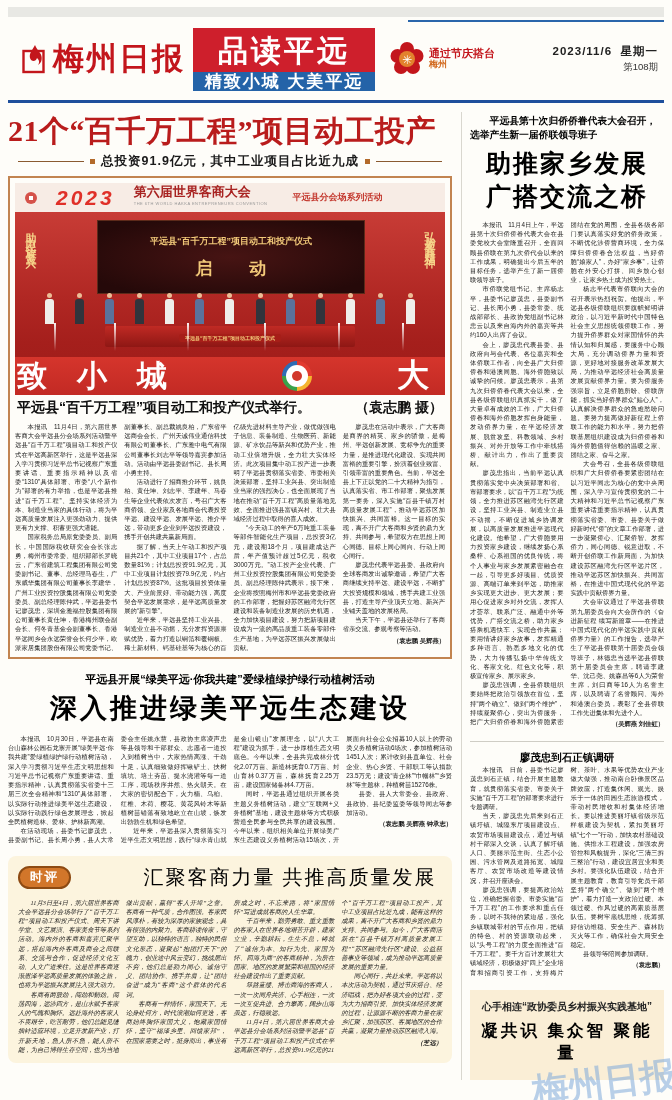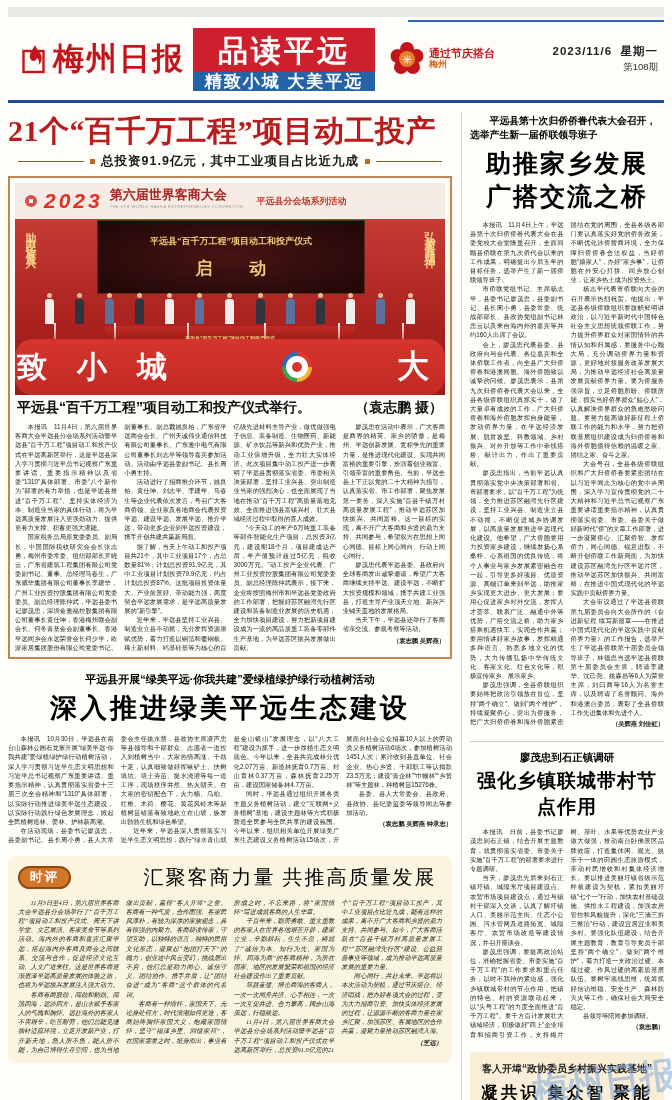--- a/index.html
+++ b/index.html
@@ -34,21 +34,21 @@
   
   .lead-headline{font-family:"Liberation Serif","DejaVu Serif",serif;font-weight:900;font-size:30px;
                  line-height:37px;letter-spacing:0.5px;color:#b91c1c;white-space:nowrap;}
   .subtitle{display:flex;align-items:center;gap:6px;margin:4px 10px 6px;text-align:center;}
   .subtitle .ln{flex:1;height:1px;background:#8a5a30;}
   .subtitle .sq{width:5px;height:5px;background:#b36a2a;flex:0 0 auto;}
   .subtitle .txt{font-size:12.5px;font-weight:bold;color:#1a1a1a;letter-spacing:1px;}
   .lead-box{border:2px solid #c28450;padding:5px;}
   
   .photo{position:relative;height:212px;overflow:hidden;background:linear-gradient(180deg,#d0433c 0,#b02723 55%,#a51f1c 75%,#9c1b18 100%);}
-  .ph-banner{position:absolute;top:0;left:0;right:0;height:36px;background:#f7ece5;display:flex;align-items:center;gap:7px;padding:0 10px;}
+  .ph-banner{position:absolute;top:0;left:0;right:0;height:29px;background:#f7ece5;display:flex;align-items:center;gap:19px;padding:0 10px;}
   .ph-logo{width:12px;height:12px;border-radius:50%;background:radial-gradient(circle,#fff 28%,#d5524a 30%);flex:0 0 auto;}
   .ph-year{color:#e03028;font-size:21px;font-weight:900;font-style:italic;letter-spacing:3px;}
   .ph-t1wrap{line-height:12px;}
   .ph-t1{color:#a82321;font-size:13px;font-weight:900;display:block;}
   .ph-t1en{font-size:4px;color:#999;display:block;letter-spacing:0.5px;}
   .ph-t2{color:#c43a30;font-size:9px;font-weight:bold;margin-left:6px;}
   .ph-side{position:absolute;top:40px;writing-mode:vertical-rl;color:#f6d48a;font-size:11px;font-weight:bold;letter-spacing:5px;}
   .ph-side.l{left:8px;} .ph-side.r{right:8px;}
   .ph-screen{position:absolute;top:37px;left:19%;width:62%;height:72px;border:1px solid #5d2a1a;
              background:radial-gradient(ellipse at center,#471413 0,#250909 85%);
@@ -56,22 +56,22 @@
   .ph-s1{color:#f2c979;font-size:9px;font-weight:bold;white-space:nowrap;}
   .ph-s2{color:#f2c979;font-size:17px;font-weight:900;letter-spacing:16px;text-indent:16px;}
   .ph-people{position:absolute;left:7%;right:7%;top:116px;display:flex;justify-content:space-between;}
   .person{width:9px;height:25px;background:#31343c;border-radius:3px 3px 0 0;position:relative;}
   .person:nth-child(odd){background:#efeeea;}
   .person:nth-child(3n){background:#5a729c;}
   .person::before{content:"";position:absolute;top:-6px;left:2px;width:5px;height:5px;border-radius:50%;background:#edbd96;}
   .ph-table{position:absolute;top:143px;left:21%;width:58%;height:21px;background:linear-gradient(#c02a24,#8e1714);border-radius:2px;text-align:center;}
   .ph-table span{display:inline-block;margin-top:5px;color:#f2c979;font-size:5px;font-weight:bold;background:#a61e18;padding:1px 6px;border-radius:2px;}
   .jet{position:absolute;bottom:44px;width:2px;height:28px;background:linear-gradient(180deg,rgba(255,255,255,.95),rgba(255,255,255,0));}
-  .ph-band{position:absolute;left:0;right:0;bottom:0;height:56px;background:linear-gradient(180deg,#d5352c,#c22a24);
-           display:flex;align-items:center;justify-content:space-between;overflow:hidden;border-radius:18px;}
+  .ph-band{position:absolute;left:0;right:0;bottom:0;height:38px;background:linear-gradient(180deg,#d5352c,#c22a24);
+           display:flex;align-items:center;justify-content:space-between;overflow:hidden;}
   .band-left{color:#fff;font-size:30px;font-weight:900;letter-spacing:30px;margin-left:2px;white-space:nowrap;
              font-family:"Liberation Serif","DejaVu Serif",serif;}
   .band-logo{width:30px;height:30px;border-radius:50%;flex:0 0 auto;
              background:conic-gradient(#e23a30 0 25%,#f5b52e 0 50%,#3aa24a 0 75%,#2e6cb5 0 100%);position:relative;}
   .band-logo::after{content:"";position:absolute;inset:4px;border-radius:50%;background:#fff;}
   .band-logo::before{content:"";position:absolute;inset:10px;border-radius:50%;background:#d2372c;z-index:1;}
   .band-right{color:#fff;font-size:32px;font-weight:900;margin-right:16px;font-family:"Liberation Serif","DejaVu Serif",serif;}
   .caption-row{display:flex;justify-content:space-between;font-size:14px;font-weight:bold;margin:4px 2px 5px;color:#111;}
   
   .nbody{column-gap:7px;font-size:6.3px;line-height:9.2px;text-align:justify;color:#1a1a1a;}
@@ -274,32 +274,31 @@
             <p>廖茂忠强调，全县侨联组织要始终把政治引领放在首位，坚持“两个确立”、做到“两个维护”，持续凝聚侨心，突出为侨服务，把广大归侨侨眷和海外侨胞紧密团结在党的周围，全县各级各部门要认真落实好党的侨务政策，不断优化涉侨营商环境，全力保障归侨侨眷合法权益，当好侨胞“娘家人”，办好“家乡事”，让侨胞在外安心打拼、回乡放心创业，让家乡热土成为投资热土。</p>
             <p>杨志平代表市侨联向大会的召开表示热烈祝贺。他提出，平远县各级侨联组织要旗帜鲜明讲政治，以习近平新时代中国特色社会主义思想统领侨联工作，努力提升侨界群众对家国情怀的共情认知和归属感，要服务中心顾大局，充分调动侨界力量和资源，更好地对接服务改革发展大局，为推动平远经济社会高质量发展贡献侨界力量。要为侨服务强宗旨，立足侨胞所盼、侨联所能，抓实当好侨界群众“贴心人”，认真解决侨界群众的急难愁盼问题。要努力提高做好新征程上侨联工作的能力和水平，努力把侨联基层组织建设成为归侨侨眷和海外侨胞值得信赖的温暖之家、团结之家、奋斗之家。</p>
             <p>大会号召，全县各级侨联组织和广大归侨侨眷要紧密团结在以习近平同志为核心的党中央周围，深入学习宣传贯彻党的二十大精神和习近平总书记视察广东重要讲话重要指示精神，认真贯彻落实省委、市委、县委关于做好新时代“侨”的文章工作部署，进一步凝聚侨心、汇聚侨智、发挥侨力，同心同德、锐意进取，不断开创侨联工作新局面，为加快建设苏区融湾先行区平远片区，推动平远苏区加快振兴、共同富裕，在推进中国式现代化的平远实践中贡献侨界力量。</p>
             <p>大会审议通过了平远县侨联第九届委员会向大会所作的《奋进新征程 续写新篇章——在推进中国式现代化的平远实践中贡献侨界力量》的工作报告，选举产生了平远县侨联第十届委员会领导班子，林德忠当选平远县侨联第十届委员会主席，聘请李建华、沈己尧、姚森昌等6人为荣誉主席，刘曰商等16人为名誉主席，以及聘请了名誉顾问、海外和港澳台委员，表彰了全县侨联工作先进集体和先进个人。</p>
             <div class="byline">（吴辉燕 刘佳虹）</div>
           </div>
         </div>
 
         <div class="mid-art">
           <div class="mid-kicker">廖茂忠到石正镇调研</div>
-          <div class="mid-head">强化乡镇联城带村节点作用</div>
           <div class="nbody cols2" style="text-align:justify">
             <p>本报讯　日前，县委书记廖茂忠到石正镇，结合开展主题教育，就贯彻落实省委、市委关于实施“百千万工程”的部署要求进行专题调研。</p>
             <p>当天，廖茂忠先后来到石正镇圩镇、城隍东厅项目建设点、农贸市场项目建设点，通过与镇村干部深入交谈，认真了解圩镇人口、美丽示范主街、生态小公园、污水管网及道路拓宽、城隍客厅、农贸市场改造等建设情况，并召开座谈会。</p>
             <p>廖茂忠强调，要提高政治站位，准确把握省委、市委实施“百千万工程”的工作要求和重点任务，以时不我待的紧迫感，强化乡镇联城带村的节点作用，把镇的特色、村的资源联动起来，以“头号工程”的力度全面推进“百千万工程”。要千方百计发展壮大镇域经济，积极做好“四上”企业培育和招商引资工作，支持梅片树、茶叶、水果等优势农业产业做大做强，推动南台卧佛景区品牌效应，打造集休闲、观光、娱乐于一体的田园生态旅游模式，带动村民增收和村集体经济增长。要以推进美丽圩镇省级示范样板建设为契机，紧扣美丽圩镇“七个一”行动，加快农村基础设施、供排水工程建设，加强农房管控和风貌提升，深化“三清三拆三整治”行动，建设宜居宜业和美乡村。要强化队伍建设，结合开展主题教育，教育引导党员干部坚持“两个确立”、做到“两个维护”，着力打造一支政治过硬、本领过硬、作风过硬的高素质基层队伍。要树牢底线思维，统筹抓好信访维稳、安全生产、森林防灭火等工作，确保社会大局安全稳定。</p>
             <p>县领导等陪同参加调研。</p>
             <div class="byline">（袁志鹏）</div>
           </div>
         </div>
 
         <div class="promo-box">
-          <div class="promo-kicker">客人开埠“政协委员乡村振兴实践基地”</div>
+          <div class="promo-kicker">心手相连“政协委员乡村振兴实践基地”</div>
           <div class="promo-head">凝共识 集众智 聚能量</div>
 
         </div>
       </div>
     </div>
   </div>
 
   <div class="watermark">梅州日报</div>
 </div>
 

